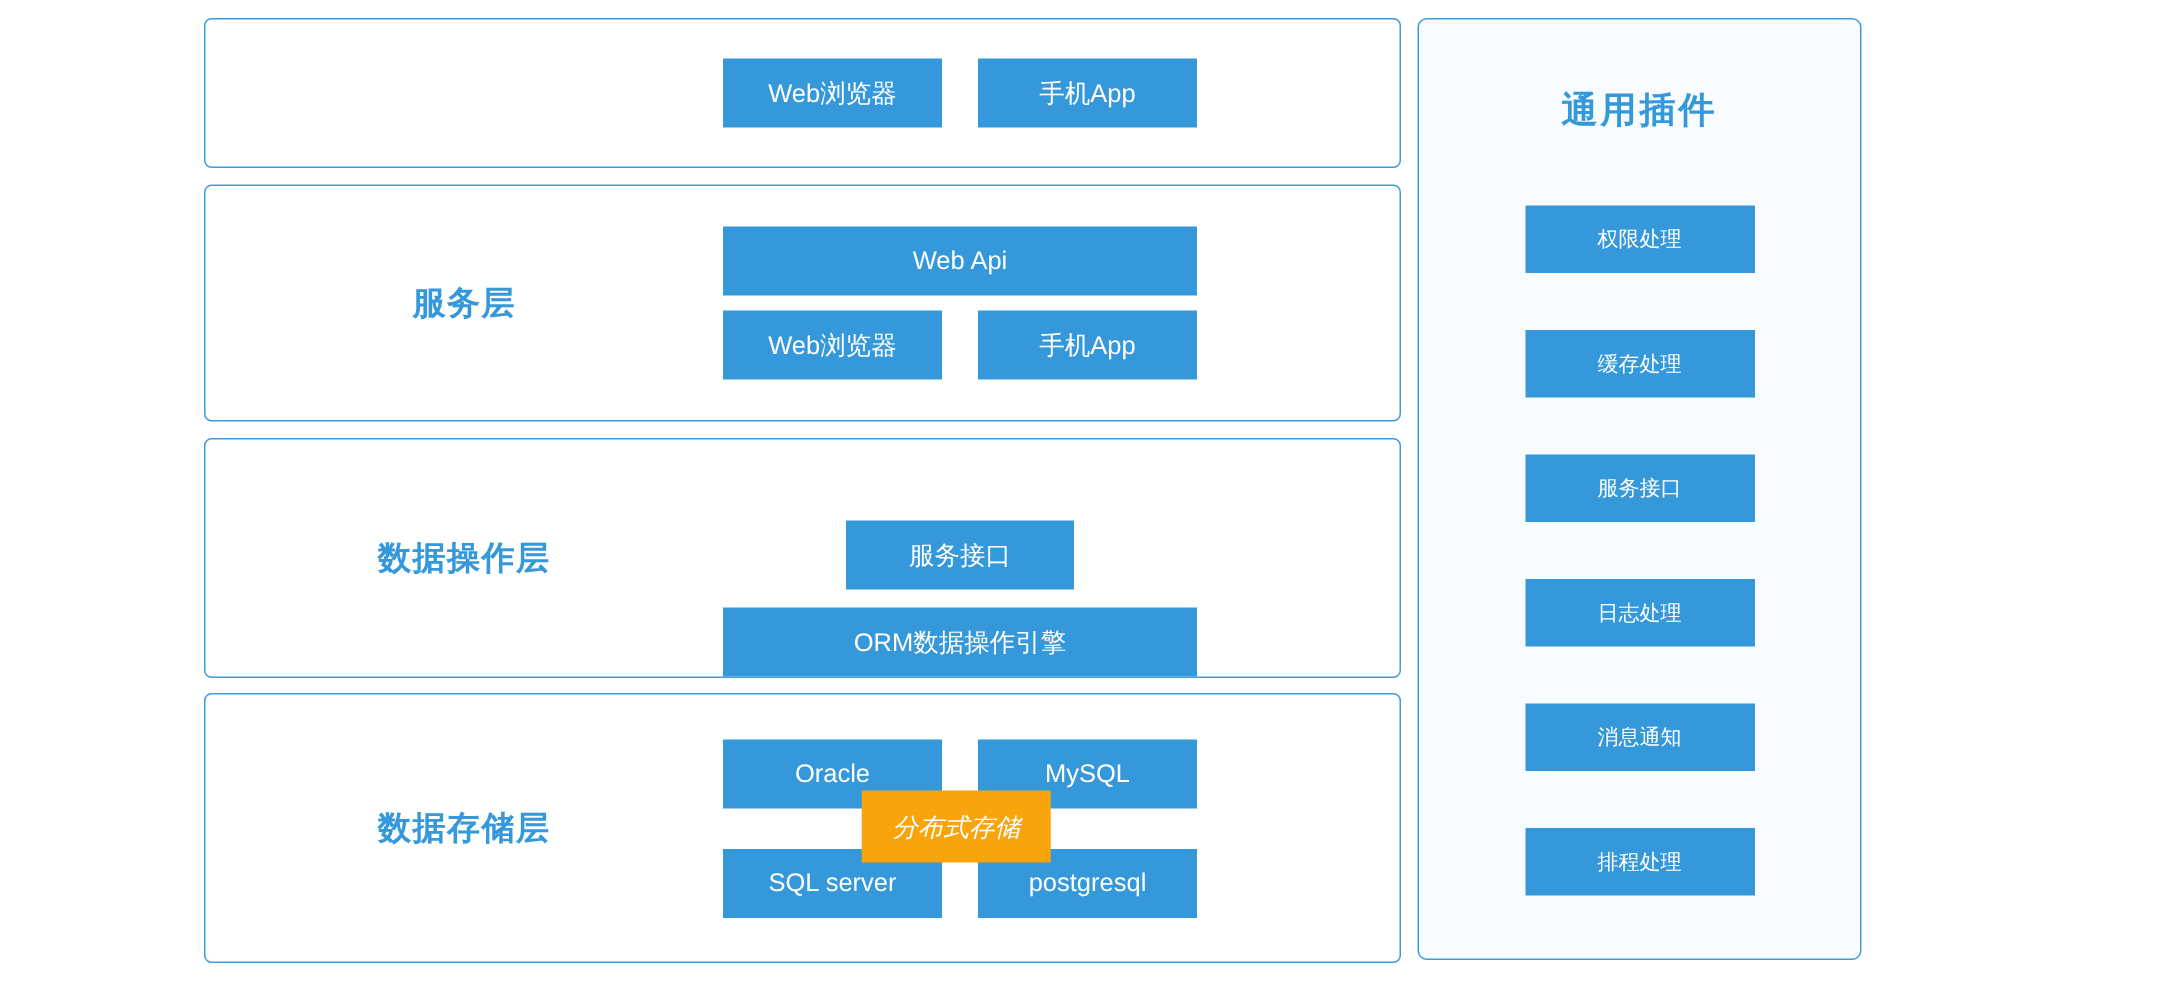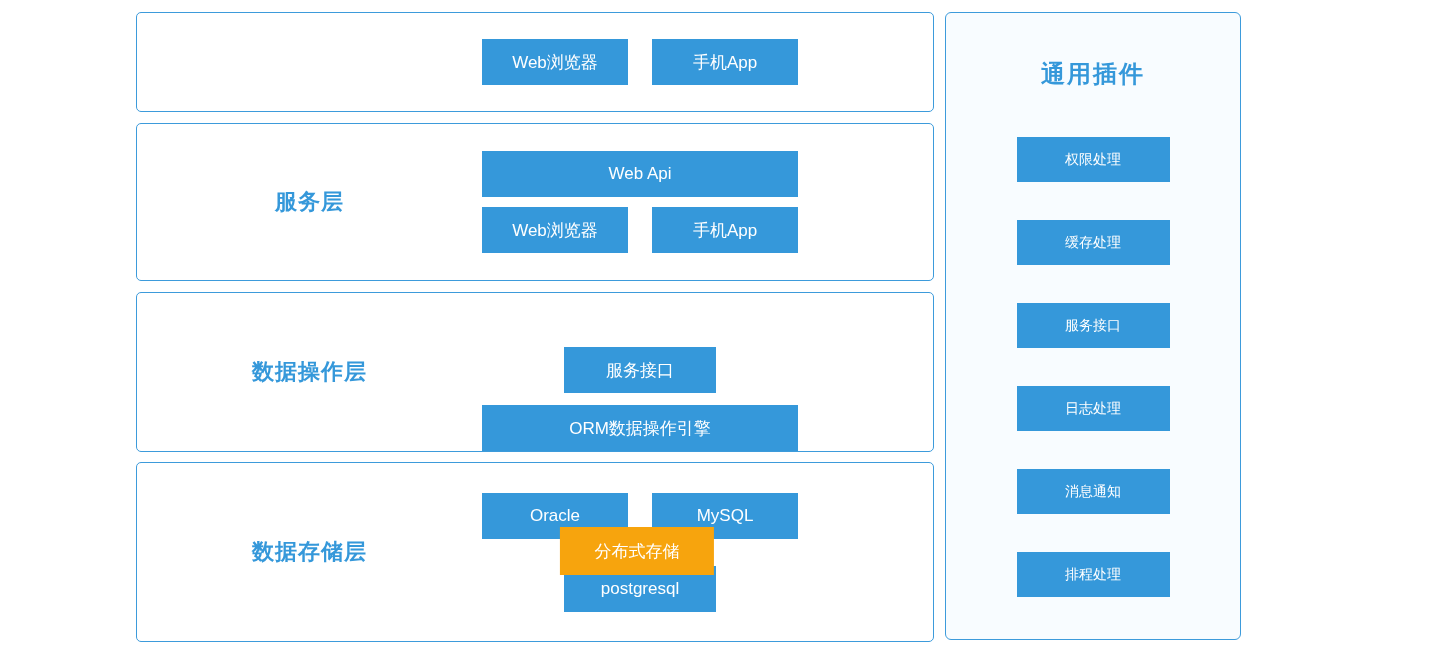--- a/index.html
+++ b/index.html
@@ -73,24 +73,25 @@
     align-items:center;
     justify-content:center;
     white-space:nowrap;
   }
   .node.wide{width:316px;}
   .node.overlay{
     position:absolute;
     left:50%;
     top:64px;
     transform:translateX(-52%);
-    width:154px;
+    width:126px;
     height:48px;
     background:var(--overlay-orange);
     z-index:2;
+    font-style:italic;
   }
   .plugins-panel{
     position:absolute;
     left:945px; top:12px;
     width:296px;
     height:628px;
     background:var(--panel-bg);
     border:1px solid var(--border-blue);
     border-radius:6px;
   }
@@ -162,20 +163,21 @@
   </section>
 
   <section class="layer layer-4">
     <div class="layer-label">数据存储层</div>
     <div class="layer-nodes">
       <div class="node-row">
         <div class="node">Oracle</div>
         <div class="node">MySQL</div>
       </div>
       <div class="node-row">
+        <div class="node">SQL server</div>
         <div class="node">postgresql</div>
       </div>
       <div class="node overlay">分布式存储</div>
     </div>
   </section>
 
 </div>
 
 <aside class="plugins-panel">
   <div class="plugins-title">通用插件</div>

